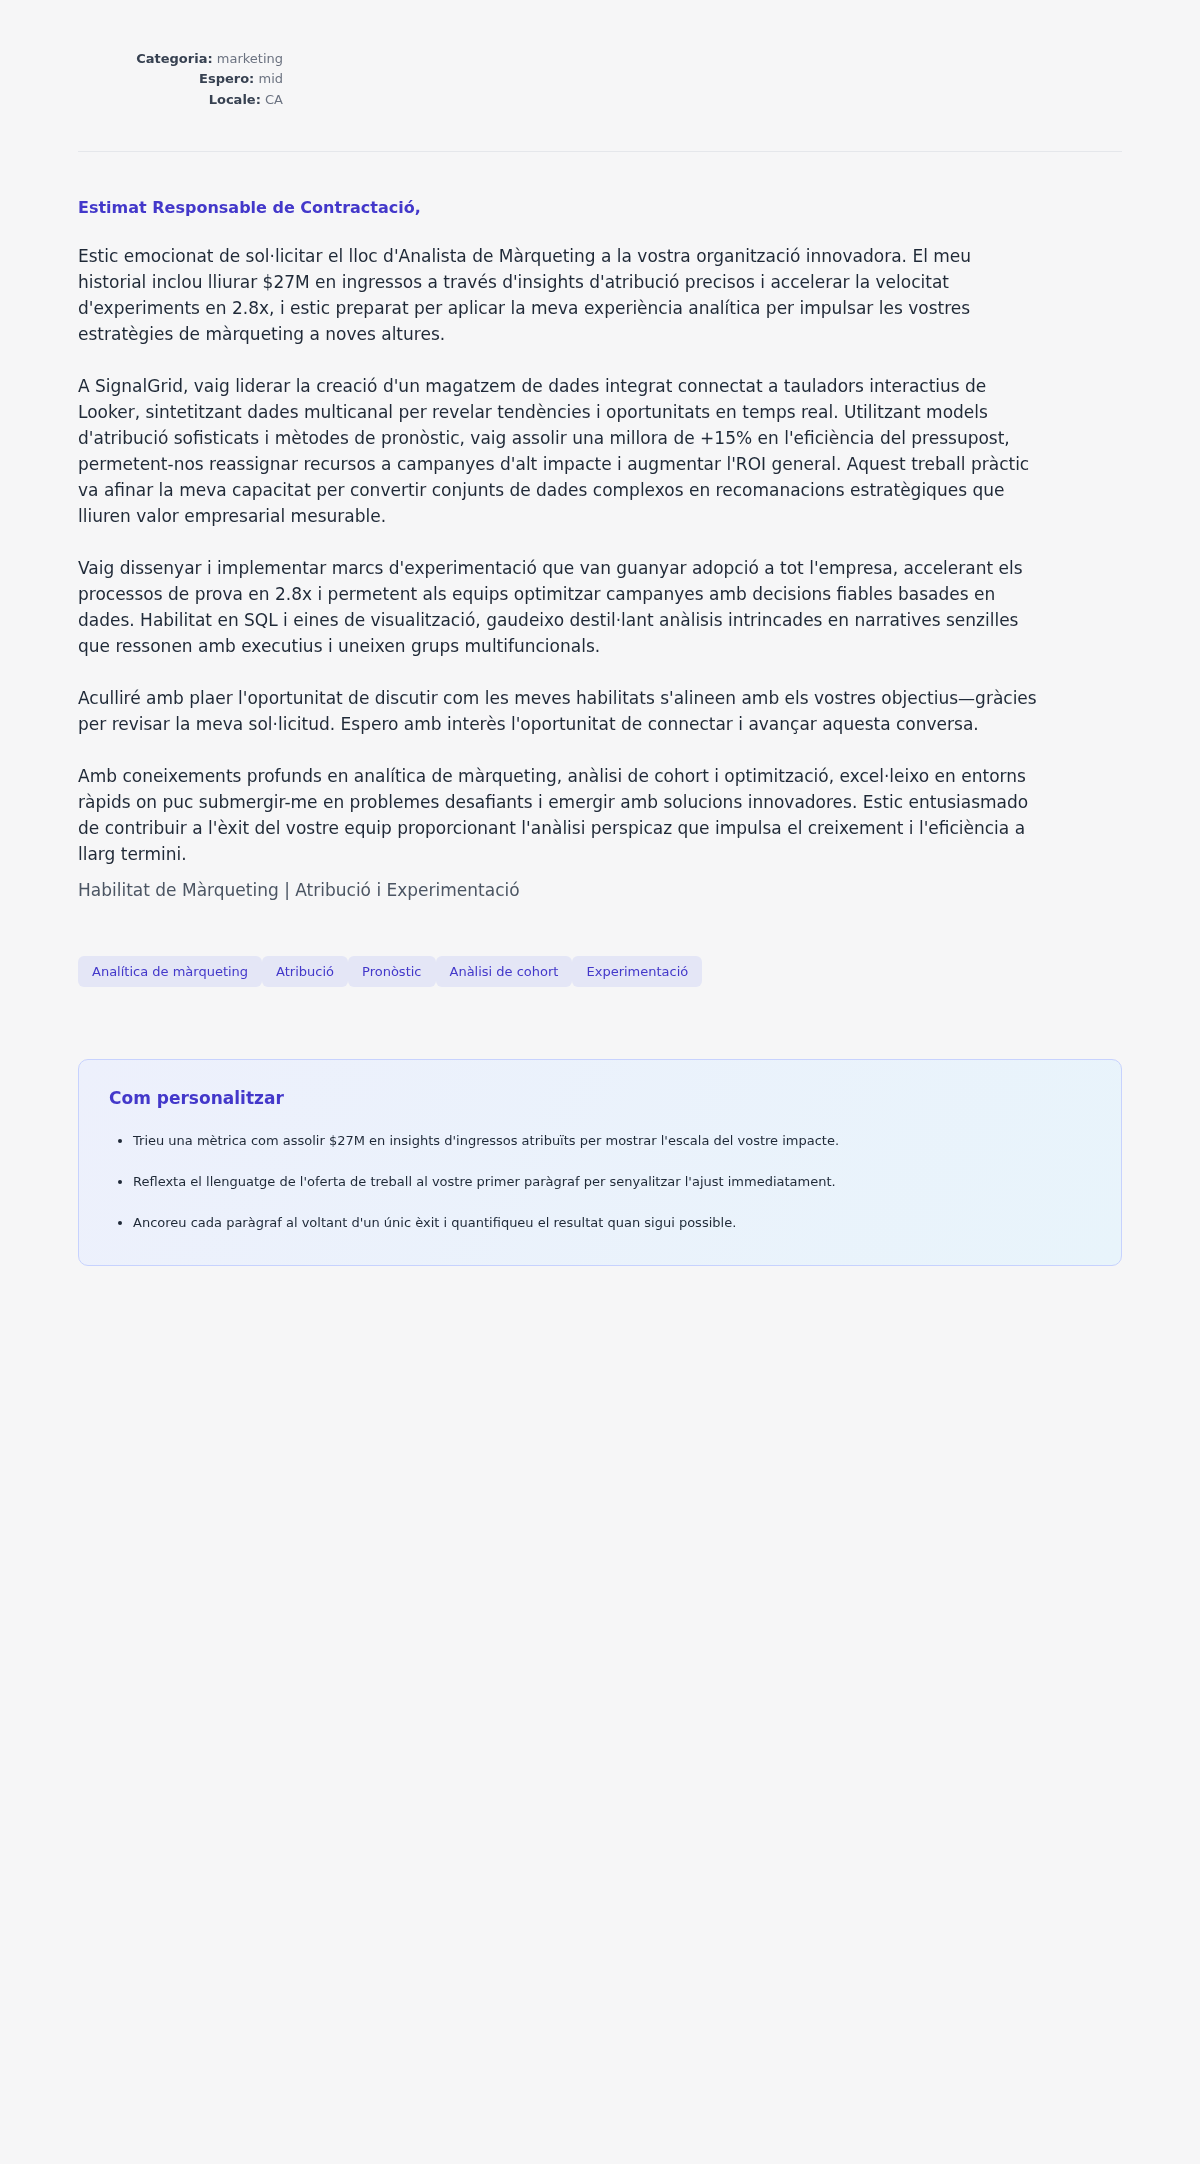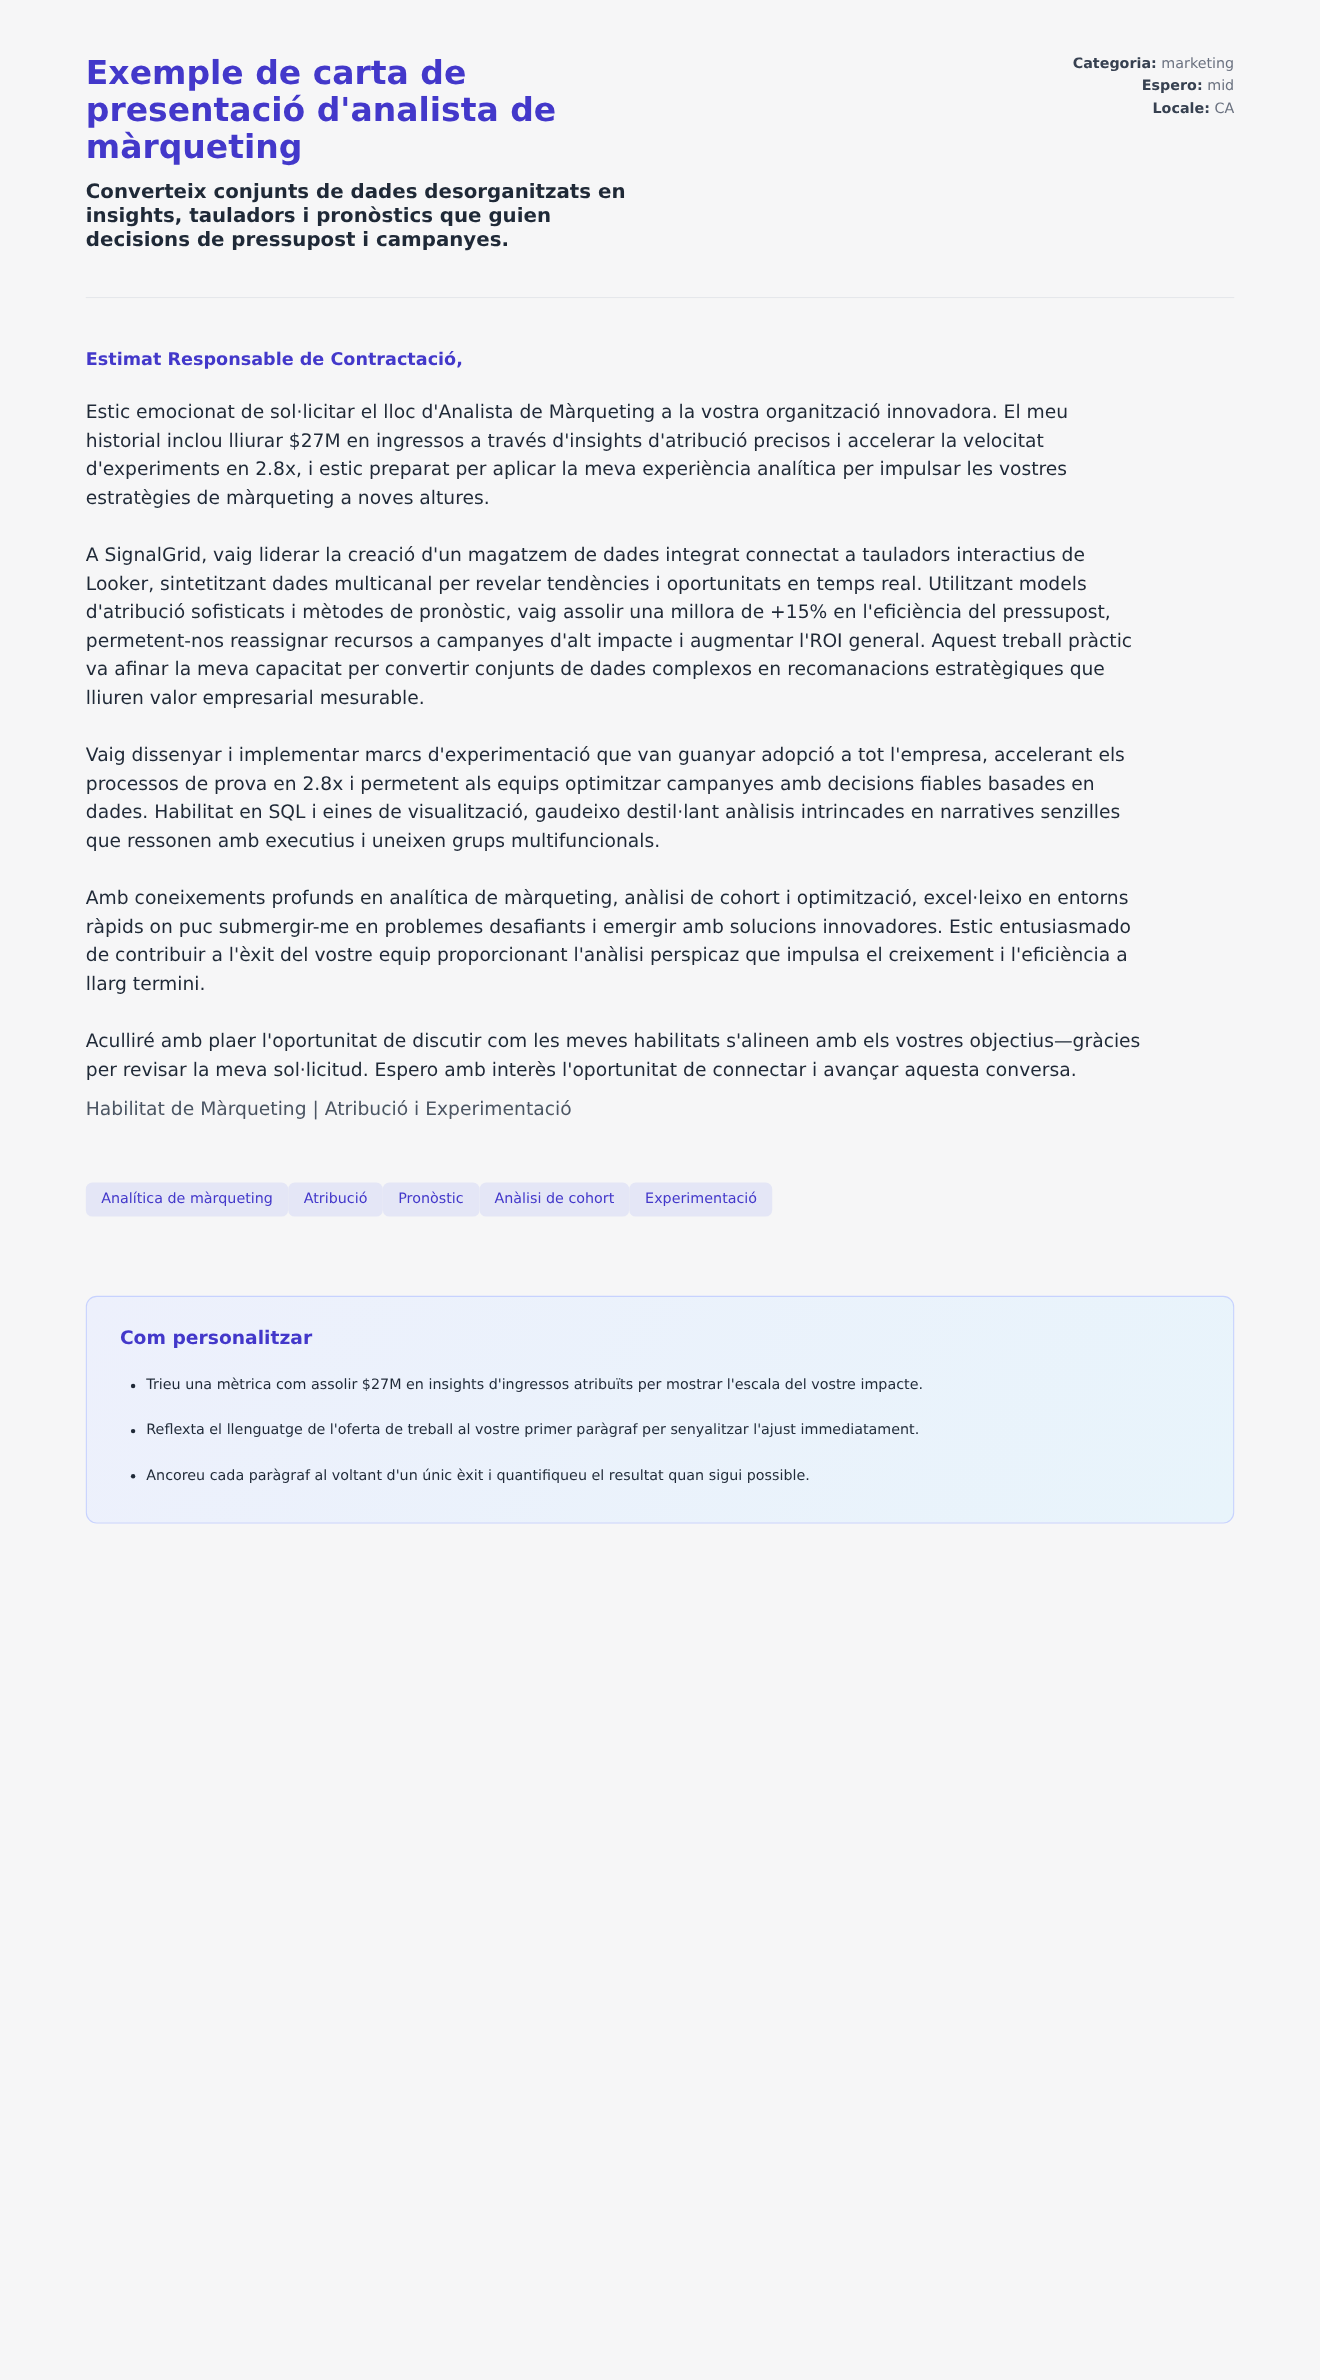--- a/index.html
+++ b/index.html
@@ -127,24 +127,20 @@
     max-width:960px;
   }
   .tip-item:last-child{margin-bottom:4px;}
 </style>
 </head>
 <body>
 
 <div class="page">
 
   <header class="header">
-    <div class="header-left">
-      <h1 class="page-title">Exemple de carta de presentació d'analista de màrqueting</h1>
-      <p class="page-subtitle">Converteix conjunts de dades desorganitzats en insights, tauladors i pronòstics que guien decisions de pressupost i campanyes.</p>
-    </div>
     <div class="header-meta">
       <div class="meta-row">
         <span class="meta-label">Categoria:</span>
         <span class="meta-value">marketing</span>
       </div>
       <div class="meta-row">
         <span class="meta-label">Espero:</span>
         <span class="meta-value">mid</span>
       </div>
       <div class="meta-row">
@@ -154,22 +150,22 @@
     </div>
   </header>
 
   <hr class="divider">
 
   <section class="letter">
     <p class="greeting">Estimat Responsable de Contractació,</p>
     <p class="para">Estic emocionat de sol·licitar el lloc d'Analista de Màrqueting a la vostra organització innovadora. El meu historial inclou lliurar $27M en ingressos a través d'insights d'atribució precisos i accelerar la velocitat d'experiments en 2.8x, i estic preparat per aplicar la meva experiència analítica per impulsar les vostres estratègies de màrqueting a noves altures.</p>
     <p class="para">A SignalGrid, vaig liderar la creació d'un magatzem de dades integrat connectat a tauladors interactius de Looker, sintetitzant dades multicanal per revelar tendències i oportunitats en temps real. Utilitzant models d'atribució sofisticats i mètodes de pronòstic, vaig assolir una millora de +15% en l'eficiència del pressupost, permetent-nos reassignar recursos a campanyes d'alt impacte i augmentar l'ROI general. Aquest treball pràctic va afinar la meva capacitat per convertir conjunts de dades complexos en recomanacions estratègiques que lliuren valor empresarial mesurable.</p>
     <p class="para">Vaig dissenyar i implementar marcs d'experimentació que van guanyar adopció a tot l'empresa, accelerant els processos de prova en 2.8x i permetent als equips optimitzar campanyes amb decisions fiables basades en dades. Habilitat en SQL i eines de visualització, gaudeixo destil·lant anàlisis intrincades en narratives senzilles que ressonen amb executius i uneixen grups multifuncionals.</p>
+    <p class="para">Aculliré amb plaer l'oportunitat de discutir com les meves habilitats s'alineen amb els vostres objectius—gràcies per revisar la meva sol·licitud. Espero amb interès l'oportunitat de connectar i avançar aquesta conversa.</p>
     <p class="para">Amb coneixements profunds en analítica de màrqueting, anàlisi de cohort i optimització, excel·leixo en entorns ràpids on puc submergir-me en problemes desafiants i emergir amb solucions innovadores. Estic entusiasmado de contribuir a l'èxit del vostre equip proporcionant l'anàlisi perspicaz que impulsa el creixement i l'eficiència a llarg termini.</p>
-    <p class="para">Aculliré amb plaer l'oportunitat de discutir com les meves habilitats s'alineen amb els vostres objectius—gràcies per revisar la meva sol·licitud. Espero amb interès l'oportunitat de connectar i avançar aquesta conversa.</p>
     <p class="sig-role">Habilitat de Màrqueting | Atribució i Experimentació</p>
   </section>
 
   <div class="tags">
     <span class="tag">Analítica de màrqueting</span>
     <span class="tag">Atribució</span>
     <span class="tag">Pronòstic</span>
     <span class="tag">Anàlisi de cohort</span>
     <span class="tag">Experimentació</span>
   </div>

